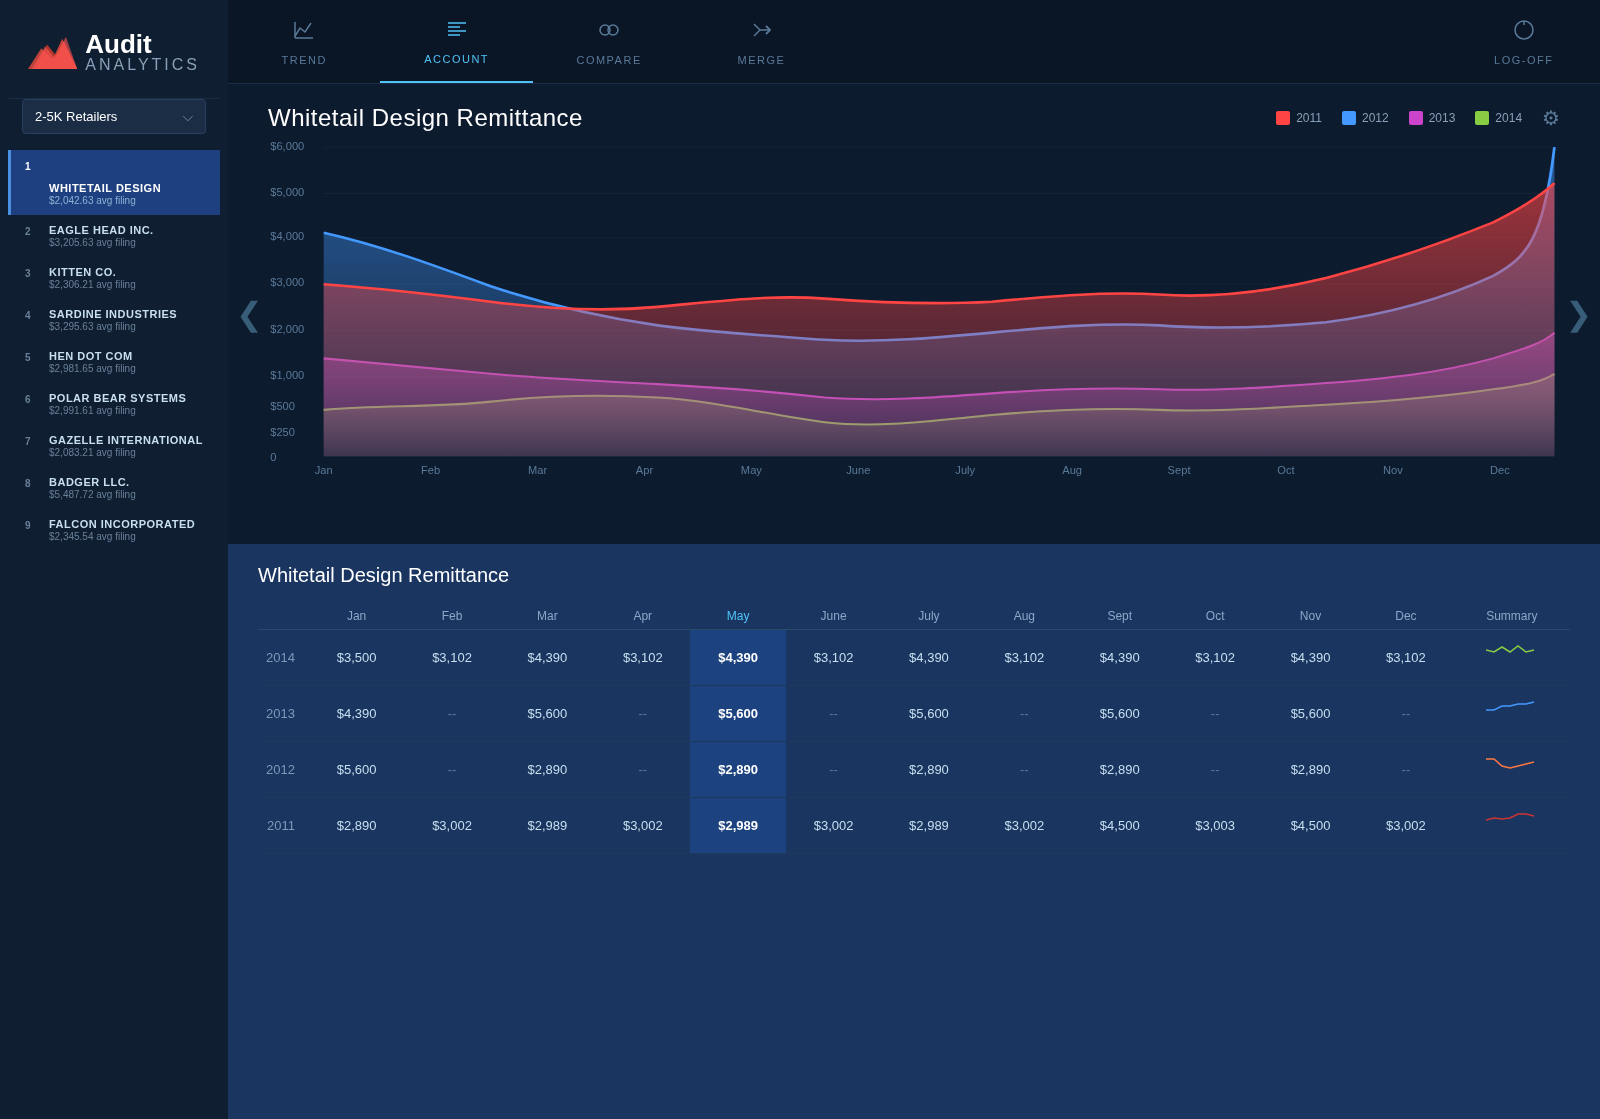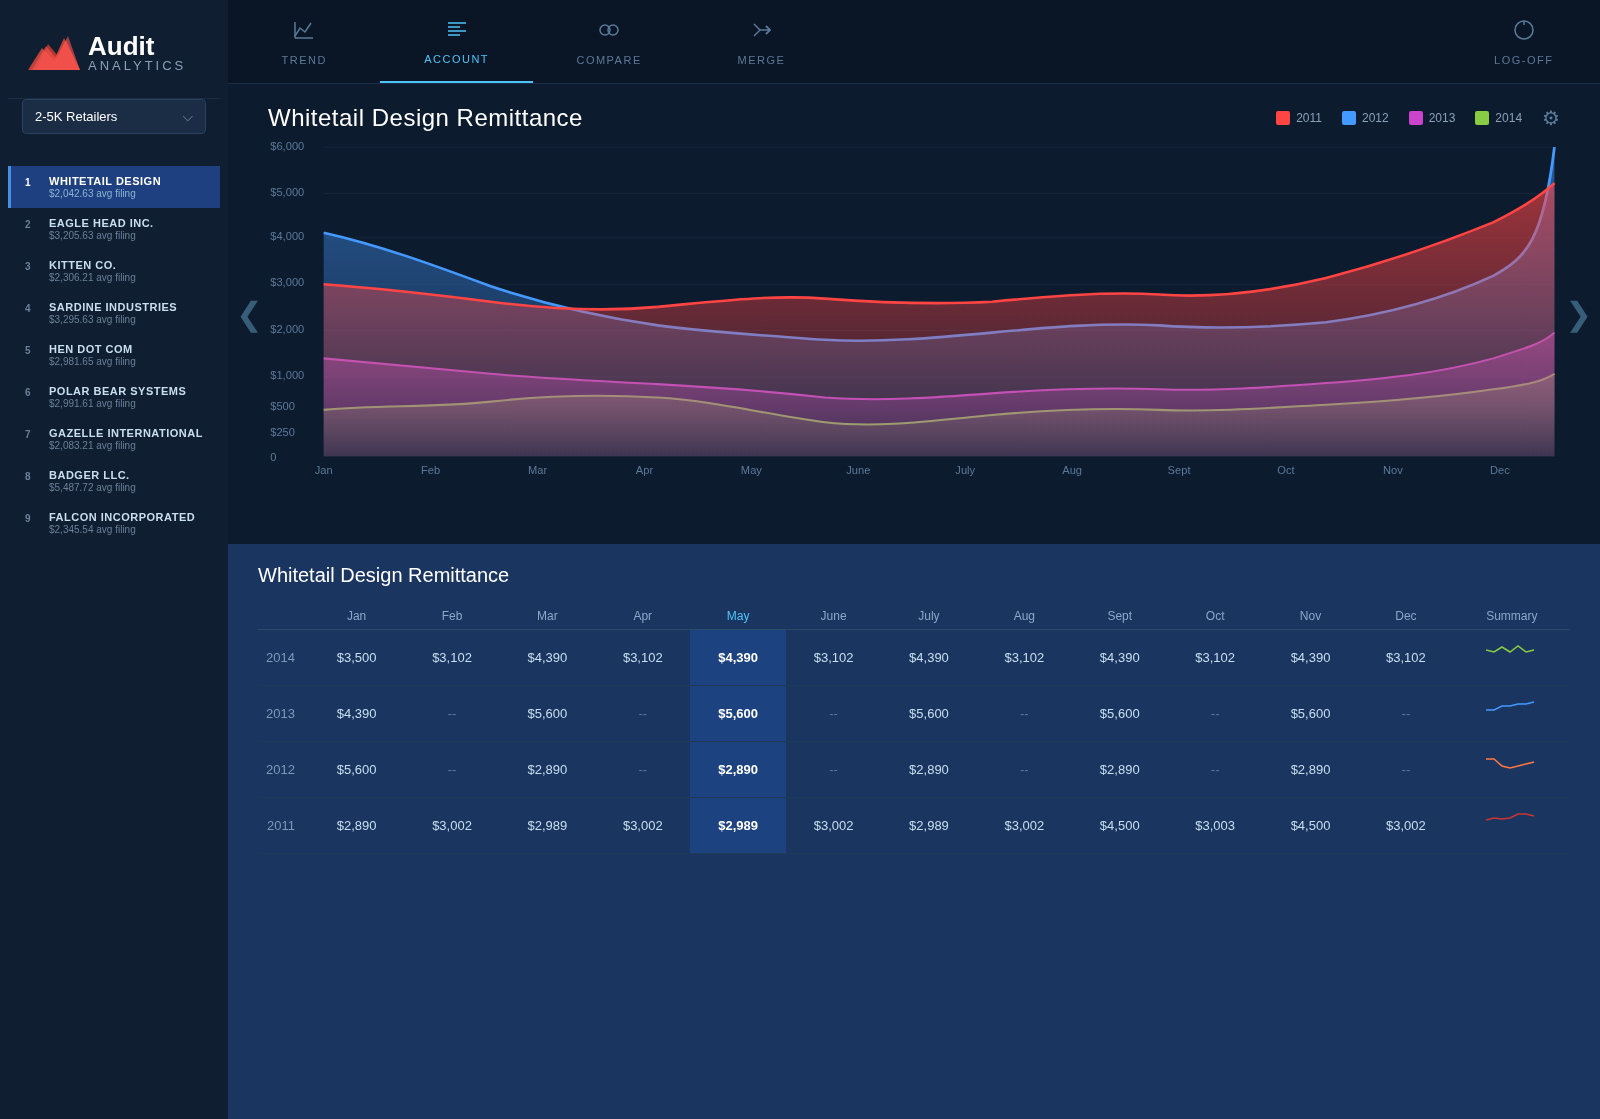--- a/index.html
+++ b/index.html
@@ -37,34 +37,34 @@
       display: flex;
       flex-direction: column;
       line-height: 1;
     }
     .logo-text .audit {
       font-size: 26px;
       font-weight: bold;
       color: #fff;
     }
     .logo-text .analytics {
-      font-size: 13px;
+      font-size: 16px;
       letter-spacing: 3px;
       color: #8aa0b8;
       text-transform: uppercase;
     }
     .account-groups-label {
       font-size: 11px;
       letter-spacing: 2px;
       color: #6a8099;
       padding: 20px 20px 8px;
       text-transform: uppercase;
     }
     .dropdown-select {
-      margin: 0 14px 32px;
+      margin: 0 14px 16px;
       background: #1a2d45;
       border: 1px solid #2a4060;
       border-radius: 4px;
       padding: 8px 12px;
       color: #fff;
       font-size: 13px;
       display: flex;
       align-items: center;
       justify-content: space-between;
       cursor: pointer;
@@ -102,20 +102,21 @@
     }
     .account-info .name {
       font-size: 11px;
       font-weight: bold;
       color: #c8dff0;
       text-transform: uppercase;
       letter-spacing: 0.5px;
     }
     .account-item.active .account-info .name {
       color: #fff;
+      margin-top: 23px;
     }
     .account-info .avg {
       font-size: 10px;
       color: #6a8099;
       margin-top: 1px;
     }
     .account-item.active .account-info .avg {
       color: #8ab4d4;
     }
 

